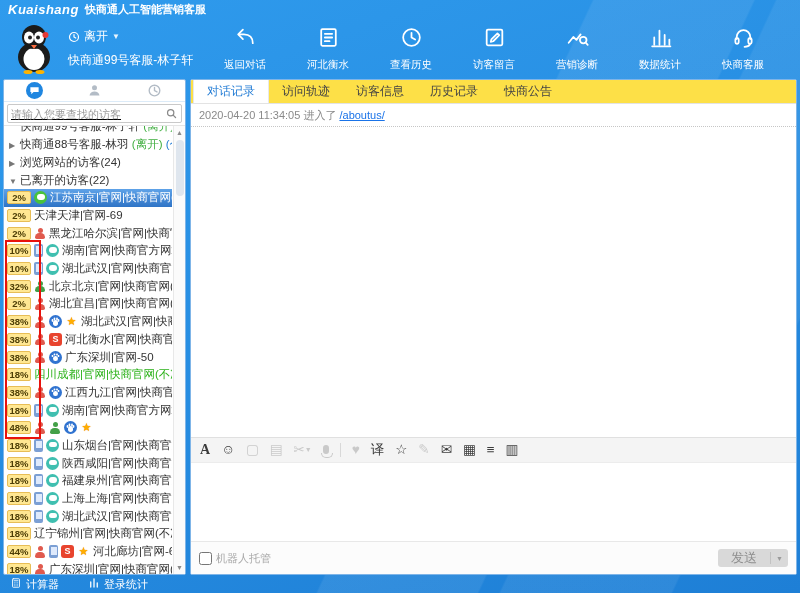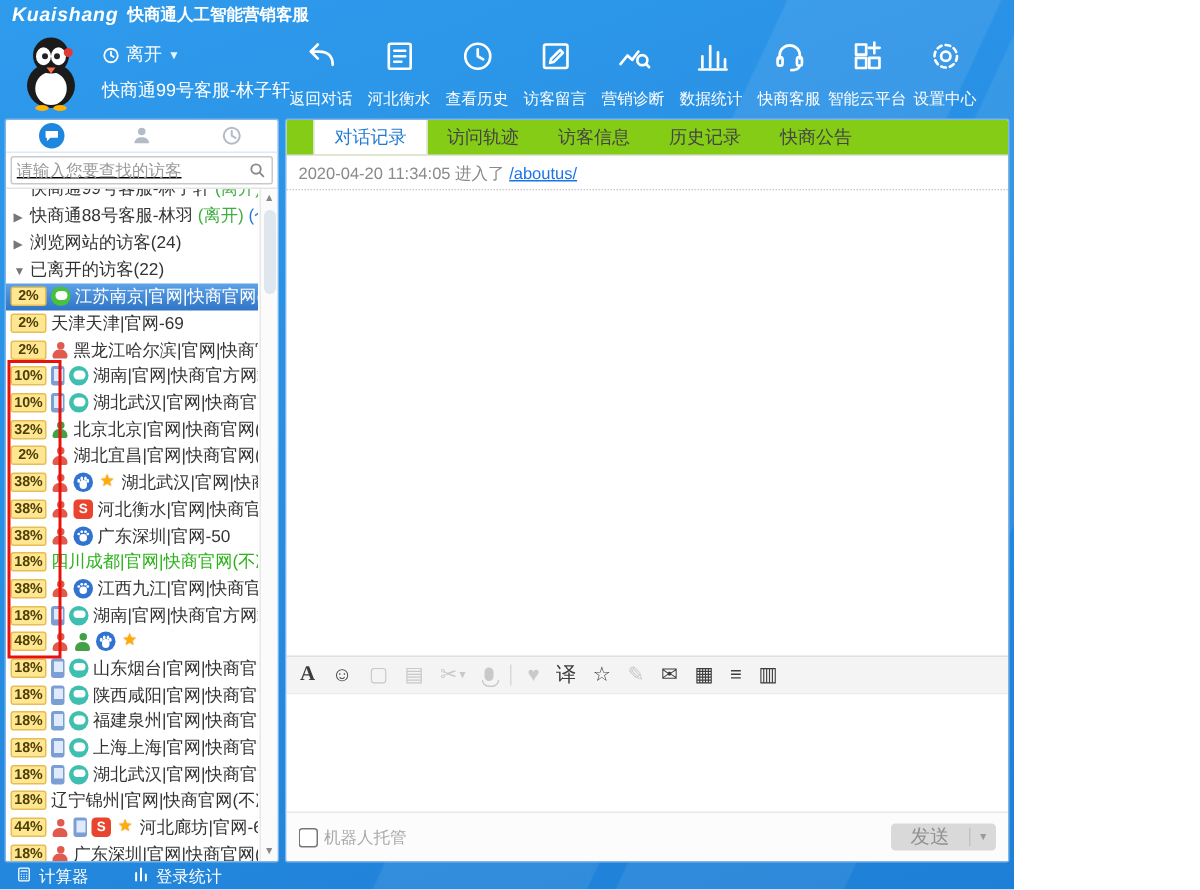--- a/index.html
+++ b/index.html
@@ -1,36 +1,36 @@
 <!DOCTYPE html>
 <html><head>
 <meta charset="utf-8">
 <style>
   * { box-sizing: border-box; margin: 0; padding: 0; }
   body { margin: 0; font-family: "Liberation Sans", "DejaVu Sans", sans-serif; }
   .app {
-    position: relative; width: 676px; height: 593px; overflow: hidden;
+    position: relative; width: 800px; height: 593px; overflow: hidden;
     background:
       linear-gradient(115deg, rgba(255,255,255,0) 55%, rgba(255,255,255,.08) 55.2%, rgba(255,255,255,.08) 70%, rgba(255,255,255,0) 70.2%),
       linear-gradient(115deg, rgba(255,255,255,0) 72%, rgba(255,255,255,.07) 72.2%, rgba(255,255,255,.07) 88%, rgba(255,255,255,0) 88.2%),
       linear-gradient(160deg, #2f9bed 0%, #1e7fd6 100%);
   }
   
   .titlebar { height: 18px; display: flex; align-items: center; padding-left: 8px; color: #fff; }
   .logo { font-style: italic; font-weight: bold; font-size: 13px; letter-spacing: .5px; }
   .product { font-size: 11px; margin-left: 6px; font-weight: bold; }
   
   .topbar { height: 61px; display: flex; align-items: center; color: #fff; }
   .avatar { width: 52px; height: 52px; margin: 2px 8px 4px 8px; flex: 0 0 auto; }
   .userinfo { width: 110px; }
   .statusrow { display: flex; align-items: center; gap: 4px; font-size: 12px; }
   .statusrow .caret { font-size: 8px; opacity: .9; }
   .username { font-size: 12px; margin-top: 7px; white-space: nowrap; }
   .tb-items { display: flex; margin-left: 10px; }
-  .tb-item { width: 52px; display: flex; flex-direction: column; align-items: center; cursor: pointer; }
+  .tb-item { width: 52px; display: flex; flex-direction: column; align-items: center; cursor: pointer; margin-left: 31px; }
   .tb-item svg { width: 25px; height: 25px; }
   .tb-item .tb-label { font-size: 10.5px; margin-top: 4px; white-space: nowrap; }
   
   .content { position: absolute; top: 79px; left: 0; right: 0; bottom: 18px; padding: 0 3px; display: flex; gap: 4px; }
   .panel { background: #fff; border: 1px solid #7fb5e8; border-radius: 2px; }
   
   .left { width: 183px; display: flex; flex-direction: column; }
   .side-tabs { height: 22px; display: flex; border-bottom: 1px solid #dcebf8; align-items: center; }
   .side-tab { flex: 1; display: flex; justify-content: center; align-items: center; height: 100%; cursor: pointer; }
   .side-tab .bubble { width: 17px; height: 17px; border-radius: 50%; background: #1f86e0; display: flex; align-items: center; justify-content: center; }
@@ -69,21 +69,21 @@
   .ico-mobile::before { content: ""; position: absolute; left: 1.5px; top: 2px; width: 6px; height: 7.5px; background: #dfeafc; }
   .ico-star { width: 13px; height: 13px; font-size: 11px; line-height: 13px; color: #ffae00; text-align: center; text-shadow: 0 0 1px #d86c00; }
   
   .sbar { position: absolute; top: 0; right: 0; bottom: 0; width: 12px; background: #fbfbfb; border-left: 1px solid #e8e8e8; }
   .sbar .up, .sbar .dn { position: absolute; left: 0; right: 0; text-align: center; font-size: 7px; color: #8a8a8a; cursor: pointer; }
   .sbar .up { top: 3px; } .sbar .dn { bottom: 3px; }
   .sbar .thumb { position: absolute; left: 2px; top: 14px; width: 8px; height: 56px; border-radius: 4px; background: #dfe6ee; }
   .annotation { position: absolute; left: 1px; top: 114px; width: 36px; height: 199px; border: 2px solid #e8120c; pointer-events: none; z-index: 5; }
   
   .main { flex: 1; display: flex; flex-direction: column; overflow: hidden; }
-  .m-tabs { height: 24px; background: #84cc16; border-bottom: 1px solid #e3e3e3; display: flex; align-items: stretch; padding-left: 18px; }
+  .m-tabs { height: 24px; background: #fde047; border-bottom: 1px solid #e3e3e3; display: flex; align-items: stretch; padding-left: 2px; }
   .m-tab { padding: 0 13px; line-height: 23px; font-size: 12px; color: #444; cursor: pointer; }
   .m-tab.active { background: #fff; color: #1f7ad4; border-left: 1px solid #e8e8e8; border-right: 1px solid #e8e8e8; }
   .eventrow { padding: 4px 8px 3px 8px; font-size: 11px; color: #8a8a8a; border-bottom: 1px dotted #c6c6c6; }
   .eventrow a { color: #1a73e8; text-decoration: underline; cursor: pointer; }
   .chatarea { flex: 1; background: #fff; }
   .c-toolbar { height: 26px; background: #f4f4f4; border-top: 1px solid #e0e0e0; border-bottom: 1px solid #ececec; display: flex; align-items: center; padding: 0 9px; gap: 11px; }
   .c-ico { font-size: 13.5px; color: #3c3c3c; line-height: 1; cursor: pointer; }
   .c-ico.disabled { color: #c9c9c9; cursor: default; }
   .c-ico.fontA { font-family: "Liberation Serif", serif; font-weight: bold; font-size: 14px; }
   .c-ico .tiny-caret { font-size: 7px; vertical-align: 2px; }

